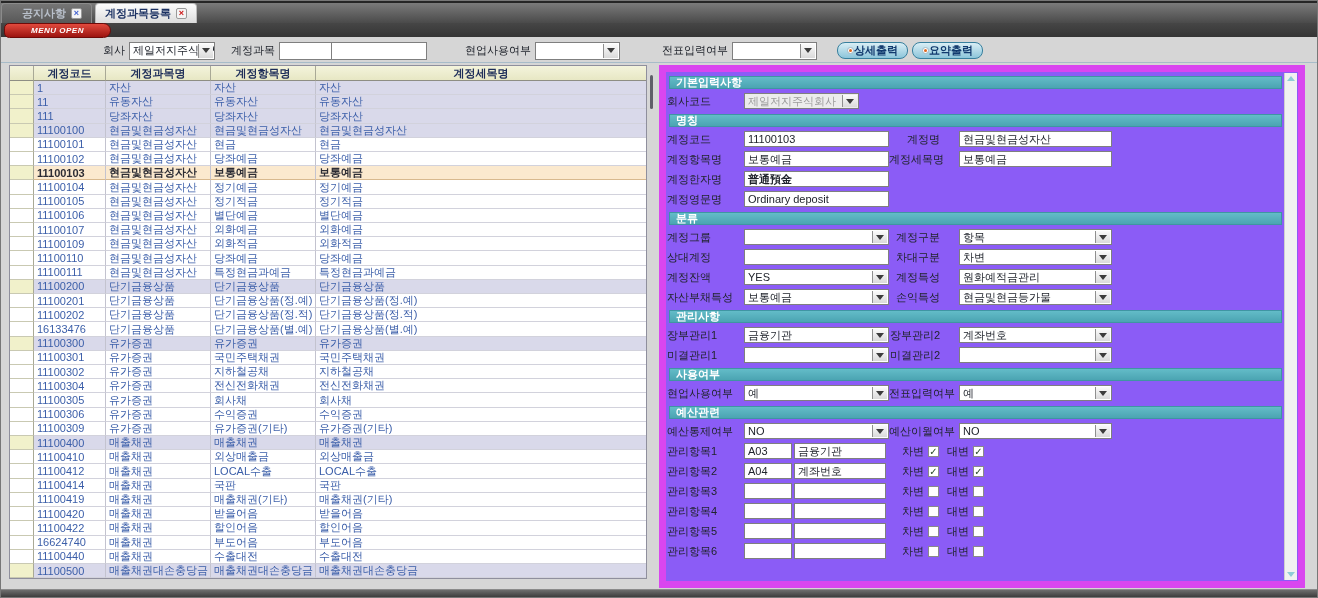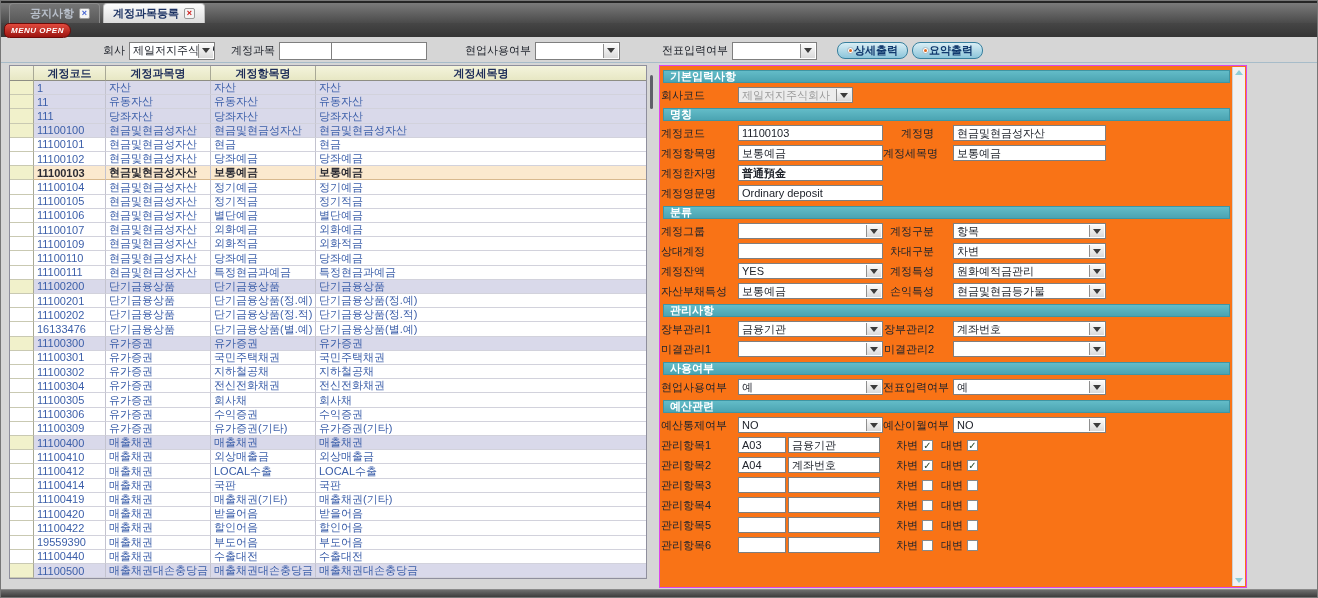--- a/index.html
+++ b/index.html
@@ -7,33 +7,33 @@
   body { font-family: "Liberation Sans", "DejaVu Sans", sans-serif; font-size: 11px; }
   .screen { position: relative; width: 1318px; height: 598px; background:#d6d6d6; overflow: hidden;
             margin: 0 auto; border:1px solid #777; }
 
   
   .tabbar { position:absolute; left:0; top:0; right:0; height:22px;
             background:linear-gradient(#7b7b7b,#4a4a4a); border-top:2px solid #262626;
             display:flex; align-items:flex-end; }
   .tab { height:20px; display:flex; align-items:center; gap:5px; padding:0 9px;
          border-radius:4px 4px 0 0; cursor:default; font-weight:bold; }
-  .tab.inactive { margin-left:8px; background:linear-gradient(#757575,#585858);
+  .tab.inactive { background:linear-gradient(#757575,#585858);
                   color:#b9c0cb; border:1px solid #8b8b8b; border-bottom:none;padding-left:20px; }
   .tab.active { margin-left:3px; background:linear-gradient(#fdfdfd,#dcdcdc);
                 color:#1c3263; border:1px solid #bbb; border-bottom:none; }
   .tab-close { width:11px; height:11px; background:#f4f4f4; border:1px solid #9a9a9a;
                border-radius:2px; font-size:9px; line-height:9px; text-align:center; font-weight:bold; }
   .tab-close.blue { color:#3f5fd0; }
   .tab-close.red  { color:#cc1111; }
 
   
   .menubar { position:absolute; left:0; top:22px; right:0; height:14px;
              background:linear-gradient(#464646,#353535); }
-  .menu-open { position:absolute; left:3px; top:0px; height:15px; padding:0 6px;
+  .menu-open { position:absolute; left:3px; top:0px; height:15px; padding:0 26px;
                background:linear-gradient(#e14a3d,#9c1410); border:1px solid #6e0a08;
                border-radius:7px 10px 10px 7px; color:#fff; font-size:8px; font-weight:bold;
                font-style:italic; letter-spacing:.5px; display:flex; align-items:center; }
 
   
   .toolbar { position:absolute; left:0; top:38px; right:0; height:24px;
              display:flex; align-items:center; border-bottom:1px solid #a7bcc9;
              background:#d6d6d6; color:#20242c;padding-left:20px; }
   .tlabel { white-space:nowrap; }
   .inp, .sel { background:#fff; border:1px solid #7f7f7f; height:18px; position:relative;
@@ -73,22 +73,22 @@
   .grow { color:#3b5ea9; }
   .grow.normal .gc { background:#fff; }
   .grow.group .gc:not(.selcol) { background:#d9d9ea; }
   .grow.selected { color:#2c2c34; font-weight:bold; }
   .grow.selected .gc:not(.selcol) { background:#fbe9ce; border-bottom:1px solid #d8b98e; }
 
   .grid-vscroll { position:absolute; left:649px; top:74px; width:3px; height:34px;
                   background:#5f5f68; border-radius:2px; }
 
   
-  .panel { position:absolute; left:658px; top:64px; width:588px; height:523px;
-           background:#f97316; border:1px solid #d946ef; }
+  .panel { position:absolute; left:658px; top:64px; width:646px; height:523px;
+           background:#8b5cf6; border:7px solid #d946ef; }
   .panel-inner { position:absolute; left:1px; top:1px; right:14px; bottom:1px; overflow:hidden; }
   .psec-header { height:13px; margin:3px 2px 2px 2px; background:linear-gradient(#63bcc8,#4ba4b2);
                  color:#fff; font-weight:bold; padding:0 6px; display:flex; align-items:center;
                  border:1px solid #3f95a3; }
   .prow { height:20px; display:flex; align-items:center; color:#20242c; }
   .plabel  { flex:0 0 77px; text-align:left; padding-right:5px; white-space:nowrap; overflow:hidden; }
   .plabel2 { flex:0 0 70px; text-align:right; padding-right:19px; white-space:nowrap; overflow:hidden; }
   .pfield  { height:16px; }
   .pfield.f1 { width:145px; }
   .pfield.f2 { width:153px; }
@@ -394,21 +394,21 @@
         </div>
         <div class="grow normal">
           <div class="gc selcol"></div>
           <div class="gc code">11100422</div>
           <div class="gc name">매출채권</div>
           <div class="gc item">할인어음</div>
           <div class="gc detail">할인어음</div>
         </div>
         <div class="grow normal">
           <div class="gc selcol"></div>
-          <div class="gc code">19559390</div>
+          <div class="gc code">16624740</div>
           <div class="gc name">매출채권</div>
           <div class="gc item">부도어음</div>
           <div class="gc detail">부도어음</div>
         </div>
         <div class="grow normal">
           <div class="gc selcol"></div>
           <div class="gc code">11100440</div>
           <div class="gc name">매출채권</div>
           <div class="gc item">수출대전</div>
           <div class="gc detail">수출대전</div>

